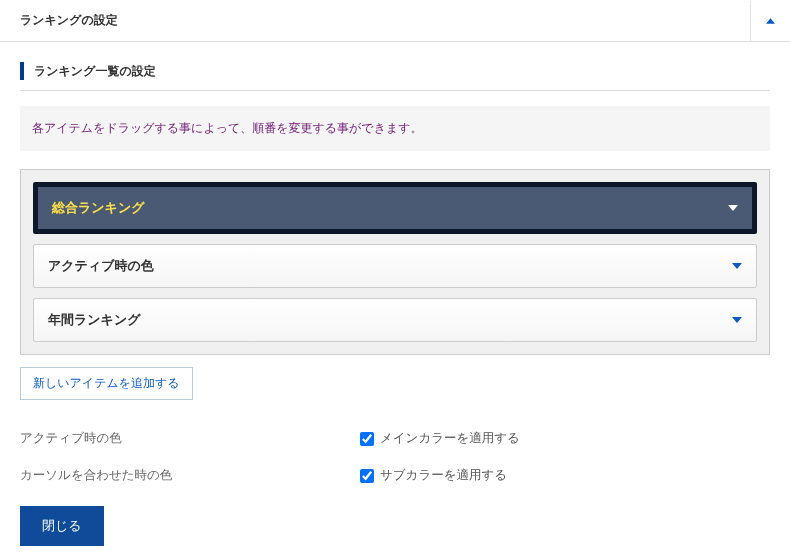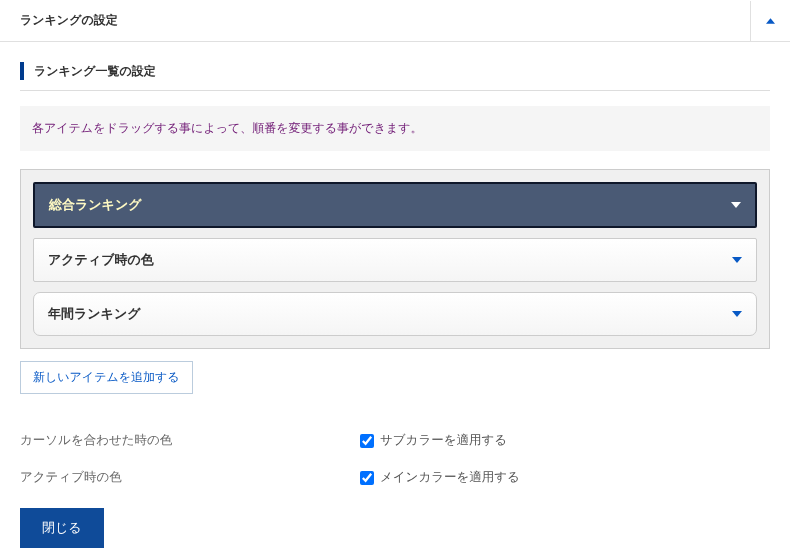--- a/index.html
+++ b/index.html
@@ -6,26 +6,26 @@
 body { font-family: -apple-system, "Hiragino Sans", "Meiryo", sans-serif; background: #fff; width: 790px; color: #333; }
 .header-bar { display: flex; justify-content: space-between; align-items: center; padding: 12px 20px; border-bottom: 1px solid #e0e0e0; }
 .header-title { font-size: 12px; font-weight: bold; }
 .collapse-btn { width: 40px; height: 40px; display: flex; align-items: center; justify-content: center; cursor: pointer; border-left: 1px solid #e0e0e0; margin: -12px -20px -12px 0; padding: 0 15px; }
 .content { padding: 20px; }
 .section-title { display: flex; align-items: flex-end; font-size: 12px; font-weight: bold; margin-bottom: 15px; border-bottom: 1px solid #ddd; padding-bottom: 10px; }
 .section-title::before { content: ""; display: inline-block; width: 4px; height: 18px; background: #003b8e; margin-right: 10px; }
 .hint-box { background: #f5f5f5; padding: 14px 12px; font-size: 12px; color: #701a75; margin-bottom: 18px; }
 .rank-container { background: #f0f0f0; border: 1px solid #ccc; padding: 12px; margin-bottom: 12px; }
 .rank-item { display: flex; justify-content: space-between; align-items: center; padding: 12px 14px; margin-bottom: 10px; cursor: move; border-radius: 2px; }
-.rank-item:last-child { margin-bottom: 0; border-radius: 7px; }
-.rank-item.active { background: #4a5a75; color: #fef9c3; border: 2px solid #0f172a; }
+.rank-item:last-child { margin-bottom: 0; }
+.rank-item.active { background: #4a5a75; color: #fde047; border: 5px solid #0f172a; }
 .rank-item.inactive { background: linear-gradient(#fff,#f5f5f5); border: 1px solid #ccc; color: #333; }
 .rank-label { font-size: 13px; font-weight: bold; }
 .caret-down { cursor: pointer; }
-.add-btn { display: inline-block; border: 1px solid #bcd; background: #fff; color: #0859c5; font-size: 12px; padding: 7px 12px; cursor: pointer; margin-bottom: 28px; }
+.add-btn { display: inline-block; border: 1px solid #bcd; background: #fff; color: #0859c5; font-size: 12px; padding: 7px 12px; cursor: pointer; margin-bottom: 20px; }
 .tab-settings { }
 .setting-row { display: flex; align-items: center; padding: 10px 0; font-size: 12.5px; color: #555; }
 .setting-label { width: 340px; color: #666; }
 .setting-control { display: flex; align-items: center; gap: 6px; }
 .setting-control input[type=checkbox] { width: 14px; height: 14px; accent-color: #0070ff; }
 .close-btn { background: #0f4b99; color: #fff; border: none; font-size: 13px; padding: 11px 22px; cursor: pointer; margin-top: 12px; }
 svg { display: block; }
 </style>
 </head>
 <body>
@@ -72,30 +72,30 @@
           </svg>
       </span>
     </div>
   </div>
 
   <button class="add-btn">新しいアイテムを追加する</button>
 
 
   <div class="tab-settings">
     <div class="setting-row">
+      <div class="setting-label">アクティブ時の色</div>
+      <label class="setting-control">
+        <input type="checkbox" checked="" style="">
+        <span>メインカラーを適用する</span>
+      </label>
+    </div>
+    <div class="setting-row">
       <div class="setting-label">カーソルを合わせた時の色</div>
       <label class="setting-control">
         <input type="checkbox" checked="" style="">
         <span>サブカラーを適用する</span>
-      </label>
-    </div>
-    <div class="setting-row">
-      <div class="setting-label">アクティブ時の色</div>
-      <label class="setting-control">
-        <input type="checkbox" checked="" style="">
-        <span>メインカラーを適用する</span>
       </label>
     </div>
   </div>
 
   <button class="close-btn">閉じる</button>
 
 </div>
 
 </body></html>

